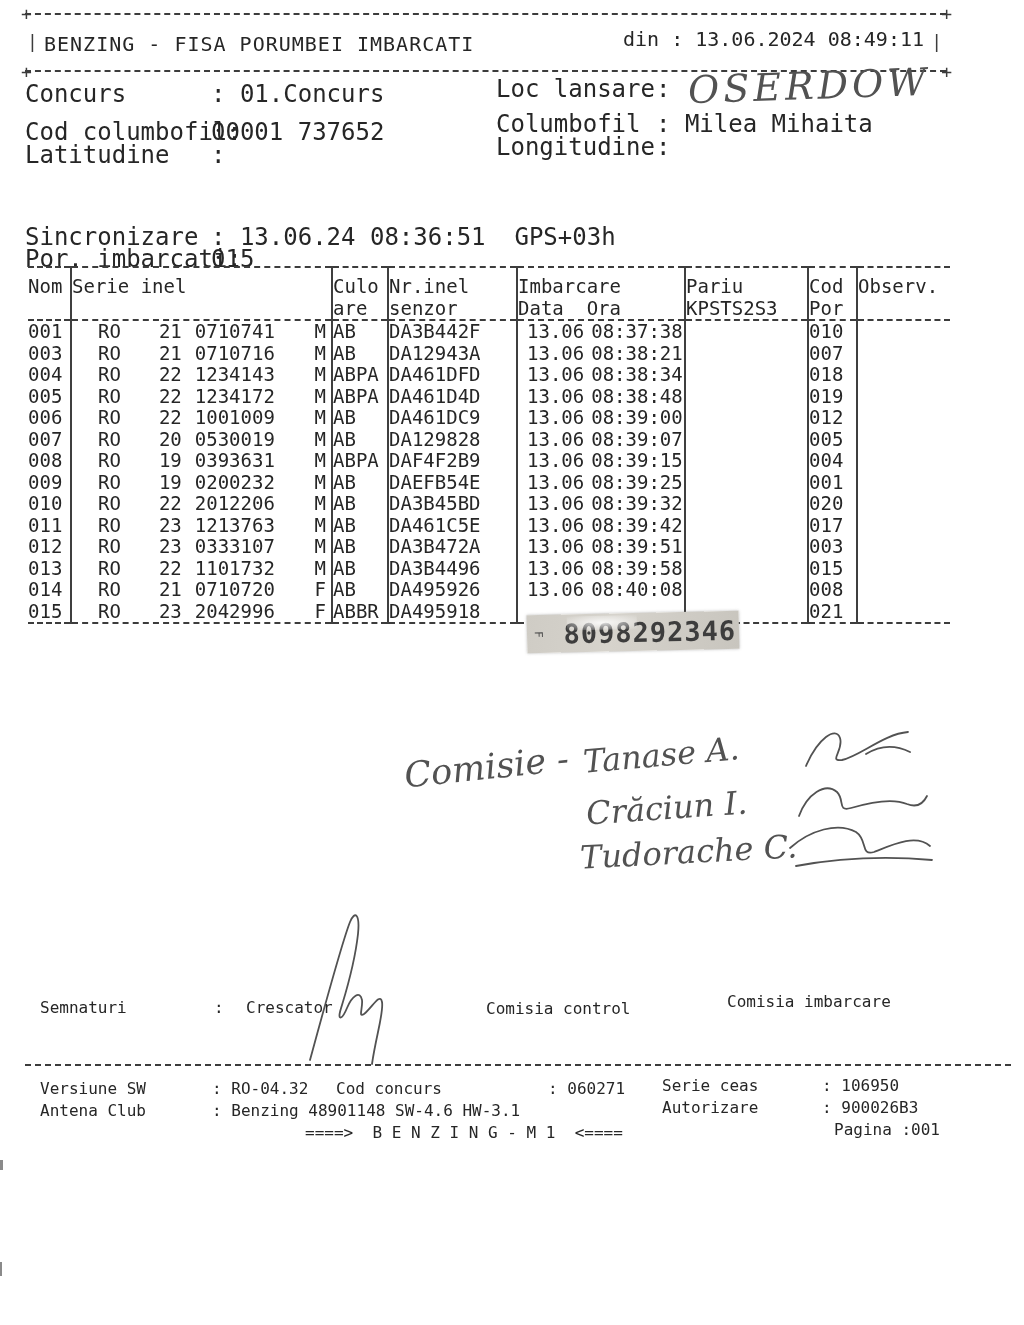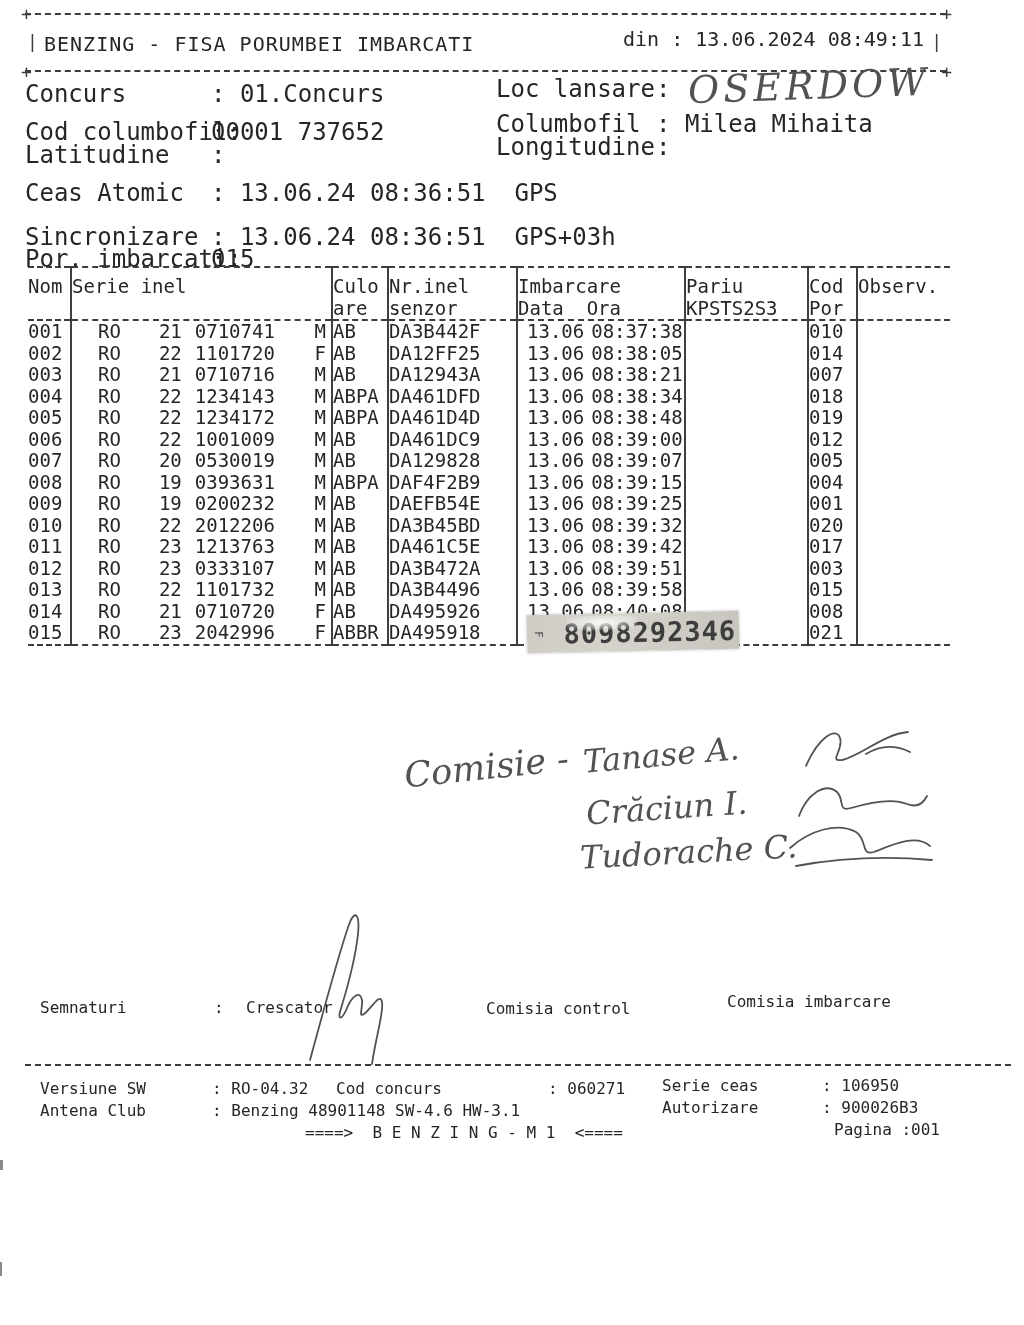--- a/index.html
+++ b/index.html
@@ -98,23 +98,20 @@
   <div class="kv" style="left:496px;top:113px;">
     <span class="k k158">Columbofil</span><span class="v">: Milea Mihaita</span>
   </div>
   <div class="kv" style="left:25px;top:144px;">
     <span class="k k185">Latitudine</span><span class="v">:</span>
   </div>
   <div class="kv" style="left:496px;top:136px;">
     <span class="k k158">Longitudine</span><span class="v">:</span>
   </div>
 
-  <div class="kv" style="left:25px;top:182px;">
-    <span class="k k185">Ceas Atomic</span><span class="v">: 13.06.24 08:36:51  GPS</span>
-  </div>
   <div class="kv" style="left:25px;top:226px;">
     <span class="k k185">Sincronizare</span><span class="v">: 13.06.24 08:36:51  GPS+03h</span>
   </div>
   <div class="kv" style="left:25px;top:248px;">
     <span class="k k185">Por. imbarcati:</span><span class="v">015</span>
   </div>
 
   <table class="tbl">
     <colgroup>
       <col style="width:43px">
@@ -165,42 +162,20 @@
         <div class="imb-wrap">
           <span>13.06</span>
           <span>08:37:38</span>
         </div>
       </td>
       <td class="br pl9"></td>
       <td class="br pl6">010</td>
       <td class="pl8"></td>
     </tr>
 
-    <tr>
-      <td class="br pl5">002</td>
-      <td class="br">
-        <div class="serie-wrap">
-          <span class="cty">RO</span>
-          <span class="yr">22</span>
-          <span class="num">1101720</span>
-          <span class="sex">F</span>
-        </div>
-      </td>
-      <td class="br pl11">AB</td>
-      <td class="br pl11">DA12FF25</td>
-      <td class="br">
-        <div class="imb-wrap">
-          <span>13.06</span>
-          <span>08:38:05</span>
-        </div>
-      </td>
-      <td class="br pl9"></td>
-      <td class="br pl6">014</td>
-      <td class="pl8"></td>
-    </tr>
 
     <tr>
       <td class="br pl5">003</td>
       <td class="br">
         <div class="serie-wrap">
           <span class="cty">RO</span>
           <span class="yr">21</span>
           <span class="num">0710716</span>
           <span class="sex">M</span>
         </div>

